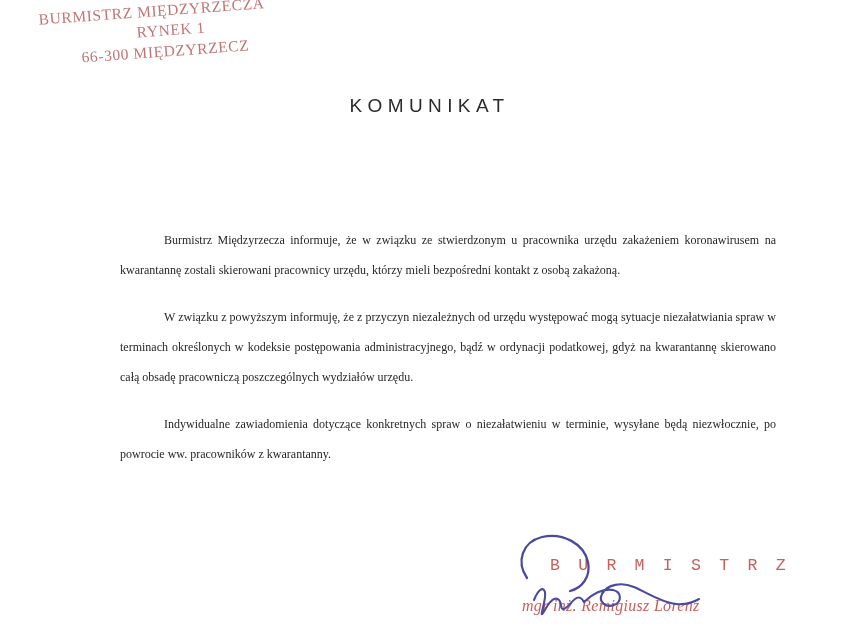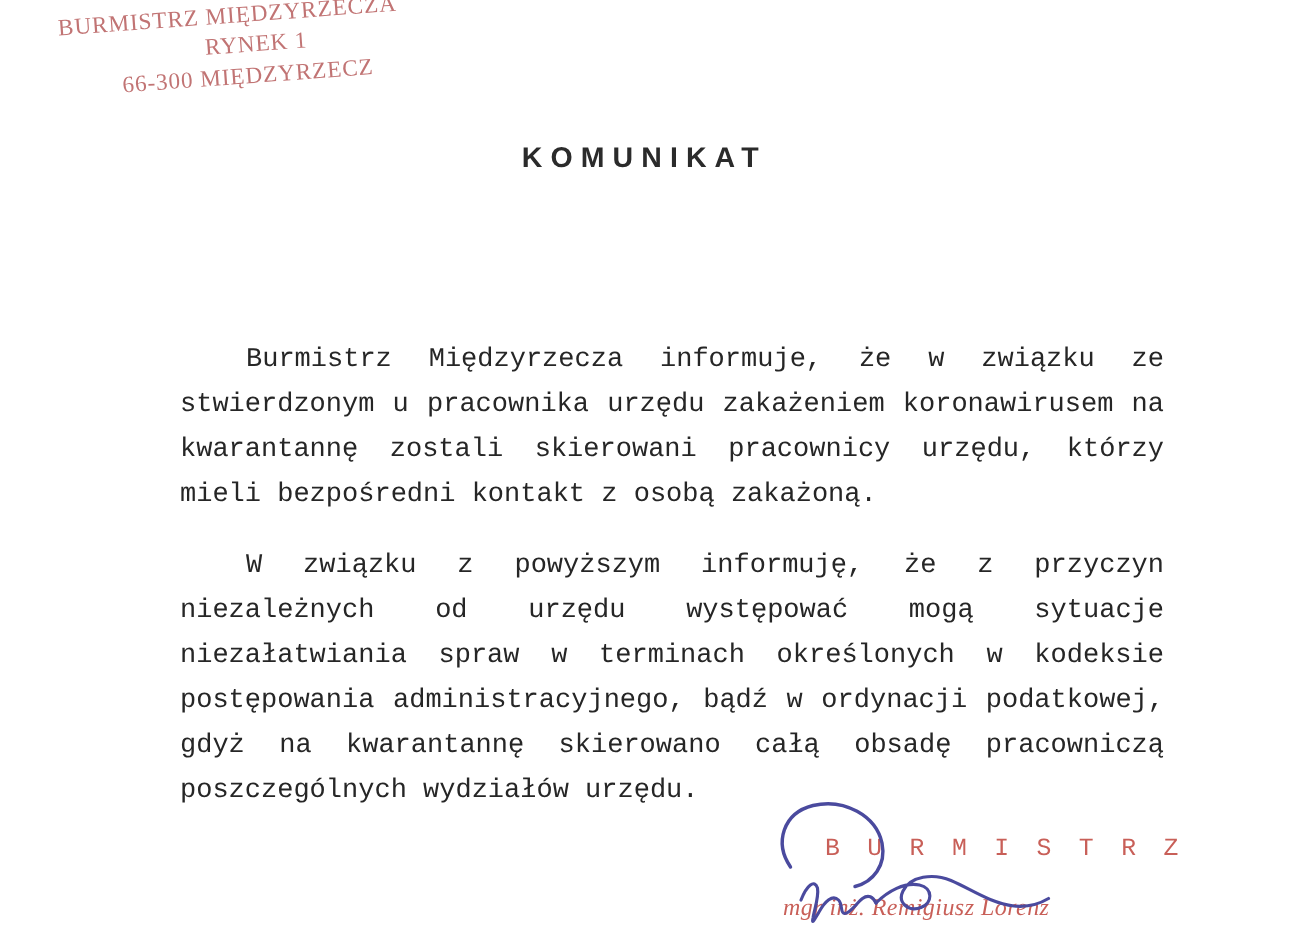--- a/index.html
+++ b/index.html
@@ -41,38 +41,38 @@
 
   
   .doc-title {
     position: absolute;
     left: 0;
     top: 95px;
     width: 859px;
     text-align: center;
     font-family: "Liberation Sans", sans-serif;
     font-size: 19px;
-    font-weight: bold;
+    font-weight: normal;
     letter-spacing: 5.4px;
     color: #2b2b2b;
   }
 
   
   .body-block {
     position: absolute;
     left: 120px;
     top: 225px;
     width: 656px;
   }
   .para {
     margin: 0 0 17px 0;
     text-indent: 44px;
     text-align: justify;
-    font-family: Liberation Mono, monospace;
-    font-size: 18px;
+    font-family: Liberation Serif, serif;
+    font-size: 12px;
     line-height: 30px;
     color: #262626;
     -webkit-font-smoothing: antialiased;
   }
   .para:last-child { margin-bottom: 0; }
 
   
   .signature-block {
     position: absolute;
     left: 512px;
@@ -121,20 +121,21 @@
     <div class="stamp-line-1">BURMISTRZ MIĘDZYRZECZA</div>
     <div class="stamp-line-2">RYNEK 1</div>
     <div class="stamp-line-3">66-300 MIĘDZYRZECZ</div>
   </div>
 
   <div class="doc-title">KOMUNIKAT</div>
 
   <div class="body-block">
     <p class="para">Burmistrz Międzyrzecza informuje, że w związku ze stwierdzonym u pracownika urzędu zakażeniem koronawirusem na kwarantannę zostali skierowani pracownicy urzędu, którzy mieli bezpośredni kontakt z osobą zakażoną.</p>
     <p class="para">W związku z powyższym informuję, że z przyczyn niezależnych od urzędu występować mogą sytuacje niezałatwiania spraw w terminach określonych w kodeksie postępowania administracyjnego, bądź w ordynacji podatkowej, gdyż na kwarantannę skierowano całą obsadę pracowniczą poszczególnych wydziałów urzędu.</p>
+    <p class="para">Indywidualne zawiadomienia dotyczące konkretnych spraw o niezałatwieniu w terminie, wysyłane będą niezwłocznie, po powrocie ww. pracowników z kwarantanny.</p>
   </div>
 
   <div class="signature-block">
     <div class="sig-title">B U R M I S T R Z</div>
     <div class="sig-name">mgr inż. Remigiusz Lorenz</div>
     <svg class="sig-ink" viewBox="0 0 300 96">
       <g fill="none" stroke="#4a4a9e" stroke-linecap="round" stroke-linejoin="round">
         <path d="M17 48 C6 32, 12 12, 32 7 C53 2, 74 14, 78 32 C81 47, 72 58, 60 61" stroke-width="2.3"></path>
         <path d="M24 70 C28 60, 33 56, 35 62 C36 68, 33 76, 32 82 C31 87, 33 83, 36 78
                  C40 71, 45 66, 49 70 C52 73, 50 79, 53 79 C57 79, 61 72, 65 69

